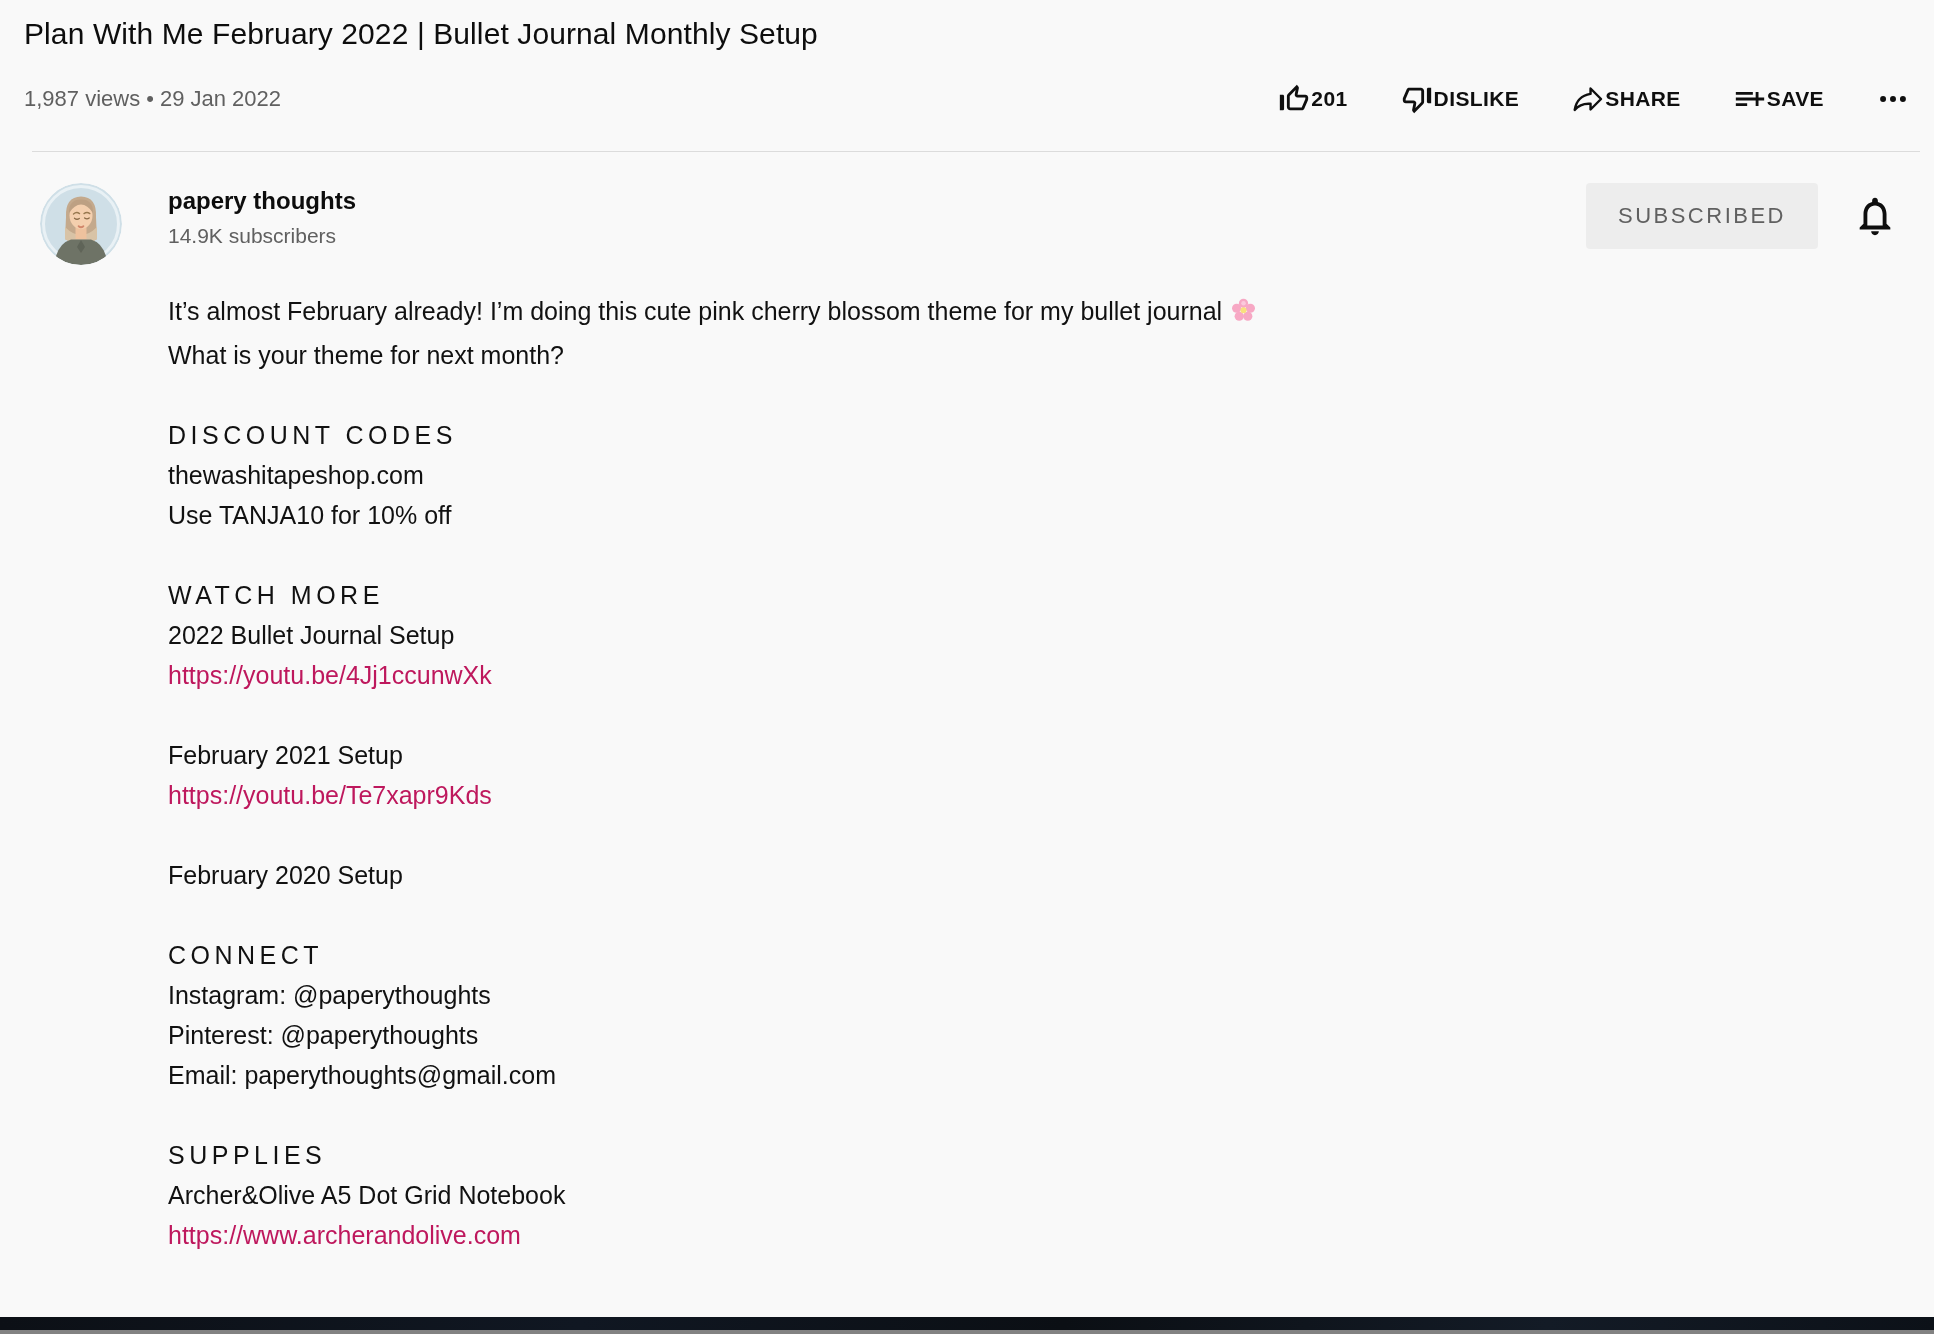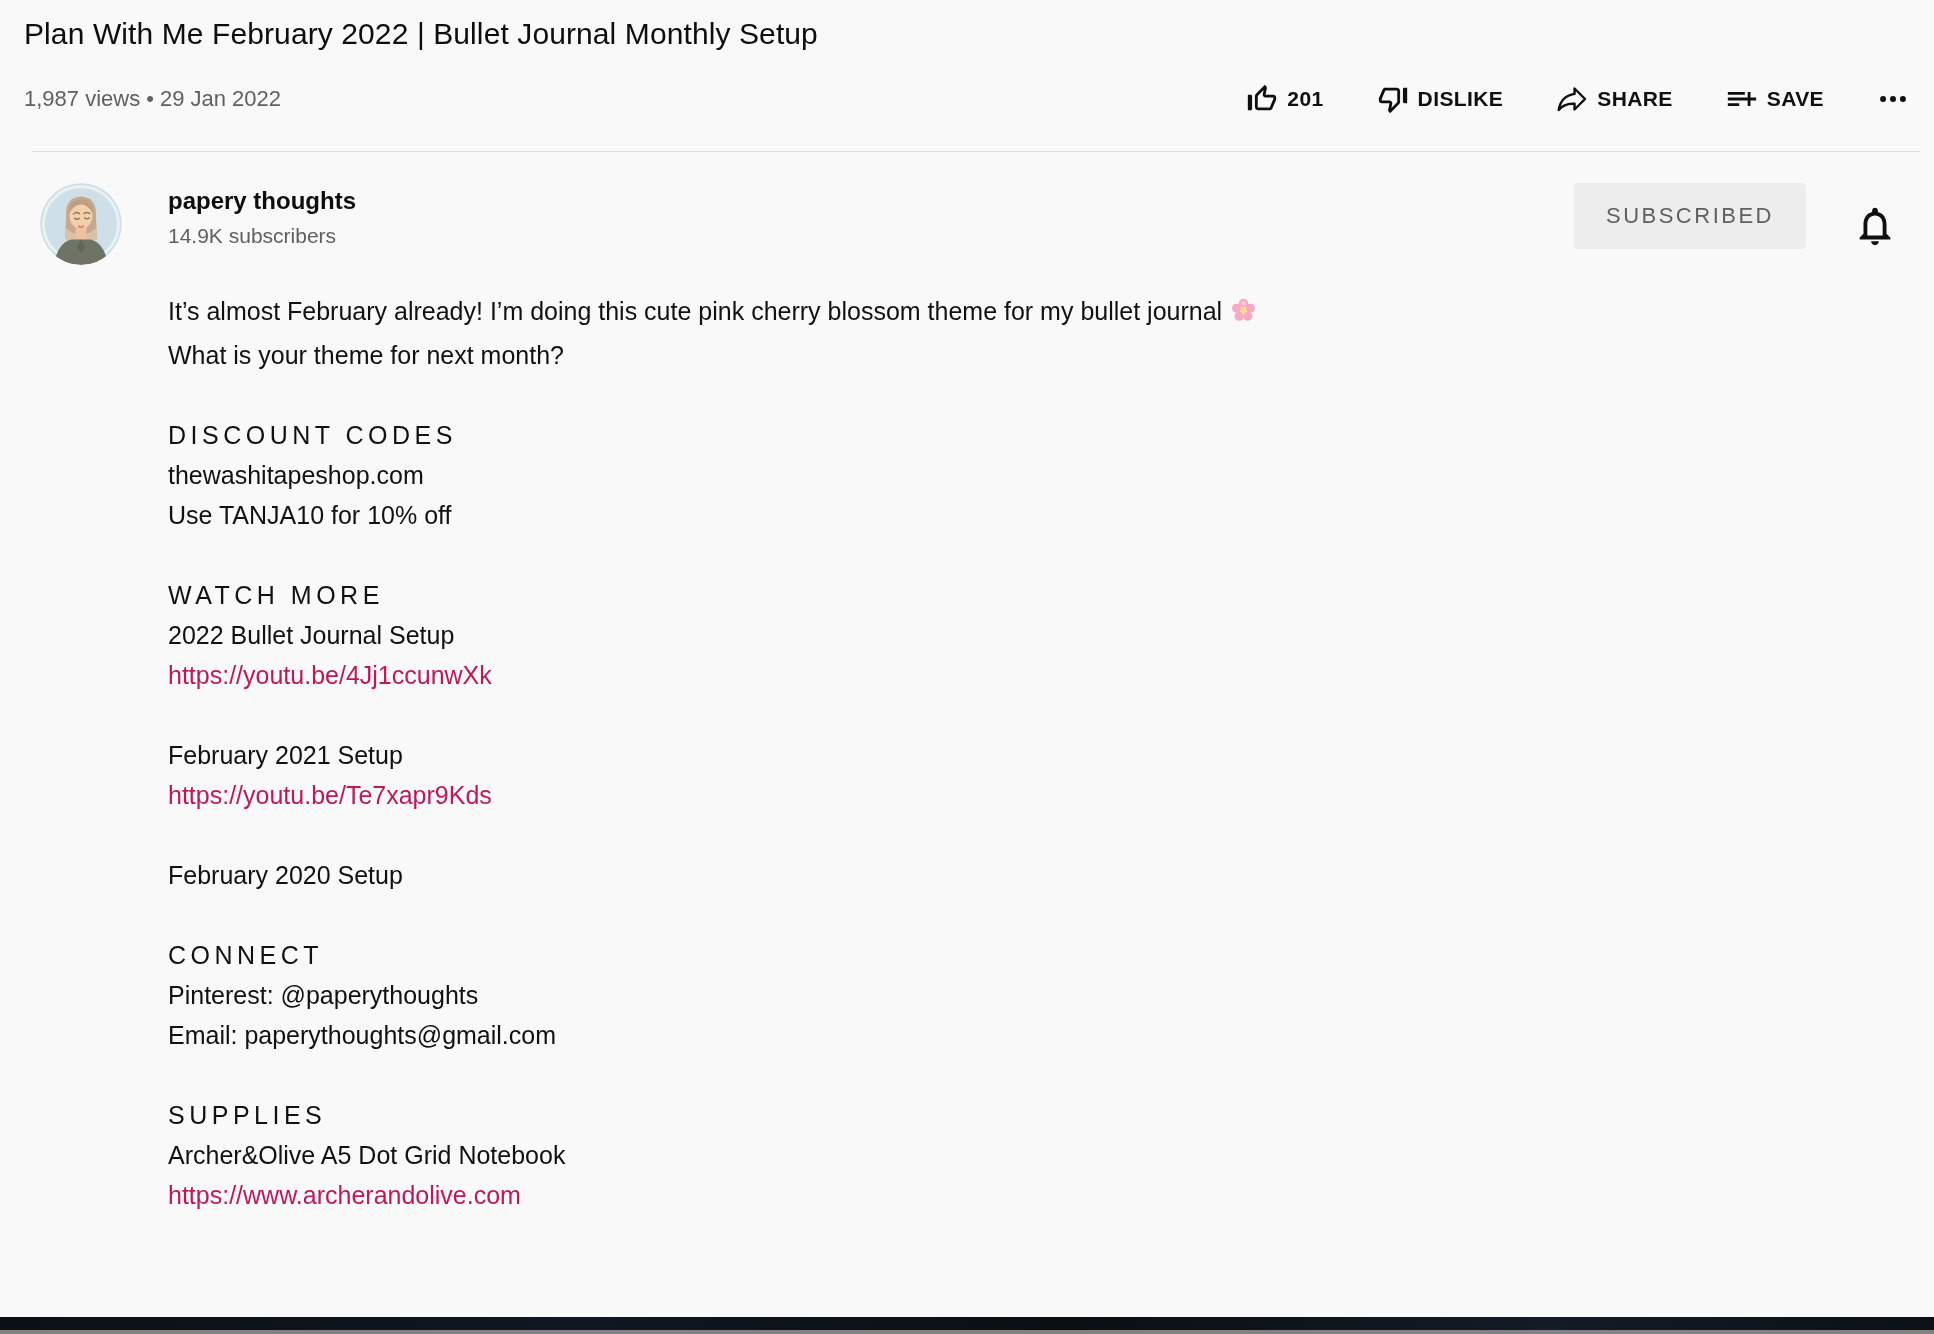--- a/index.html
+++ b/index.html
@@ -35,21 +35,21 @@
   }
   .views-line .dot { margin:0 6px; }
   .actions {
     display:flex;
     align-items:center;
     gap:52px;
   }
   .action-btn {
     display:flex;
     align-items:center;
-    gap:8px;
+    gap:0;
     background:none;
     border:none;
     font-family:inherit;
     font-size:21px;
     font-weight:700;
     letter-spacing:0.4px;
     color:#0f0f0f;
     cursor:pointer;
     padding:0;
   }
@@ -89,22 +89,22 @@
     color:#0d0d0d;
     padding-top:4px;
   }
   .channel-subs {
     margin-top:9px;
     font-size:21px;
     color:#606060;
   }
   .subscribe-area {
     display:flex;
-    align-items:flex-end;
-    gap:46px;
+    align-items:center;
+    gap:34px;
     margin-right:12px;
   }
   .subscribed-btn {
     height:66px;
     padding:0 32px;
     display:flex;
     align-items:center;
     background:#ededed;
     border:none;
     border-radius:4px;
@@ -287,20 +287,21 @@
                 <div class="desc-line">2022 Bullet Journal Setup</div>
                 <a class="desc-line desc-link" href="#">https://youtu.be/4Jj1ccunwXk</a>
                 <div class="blank"></div>
                 <div class="desc-line">February 2021 Setup</div>
                 <a class="desc-line desc-link" href="#">https://youtu.be/Te7xapr9Kds</a>
                 <div class="blank"></div>
                 <div class="desc-line">February 2020 Setup</div>
               </div>
               <div class="desc-section">
                 <div class="desc-line desc-heading">CONNECT</div>
+                <div class="desc-line">Instagram: @paperythoughts</div>
                 <div class="desc-line">Pinterest: @paperythoughts</div>
                 <div class="desc-line">Email: paperythoughts@gmail.com</div>
               </div>
               <div class="desc-section">
                 <div class="desc-line desc-heading">SUPPLIES</div>
                 <div class="desc-line">Archer&amp;Olive A5 Dot Grid Notebook</div>
                 <a class="desc-line desc-link" href="#">https://www.archerandolive.com</a>
               </div>
             </div>
         </div>

